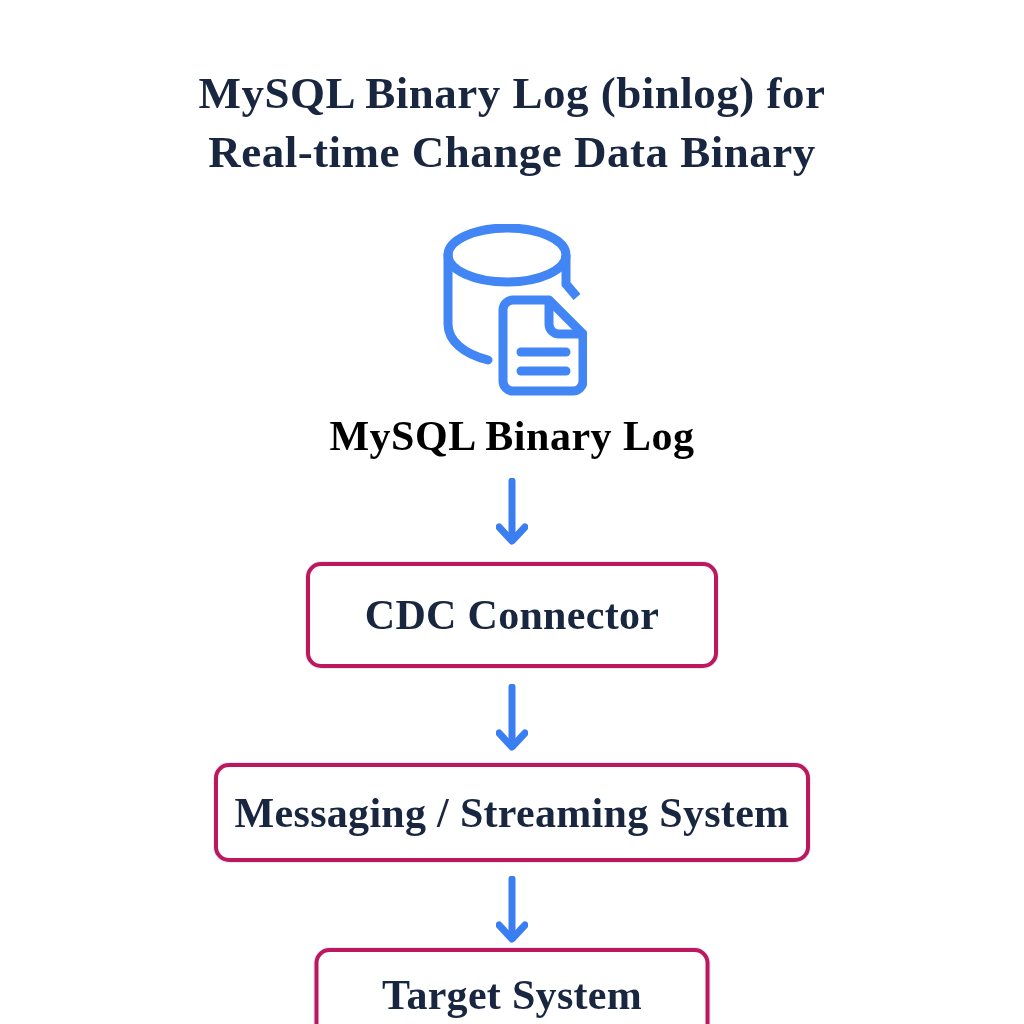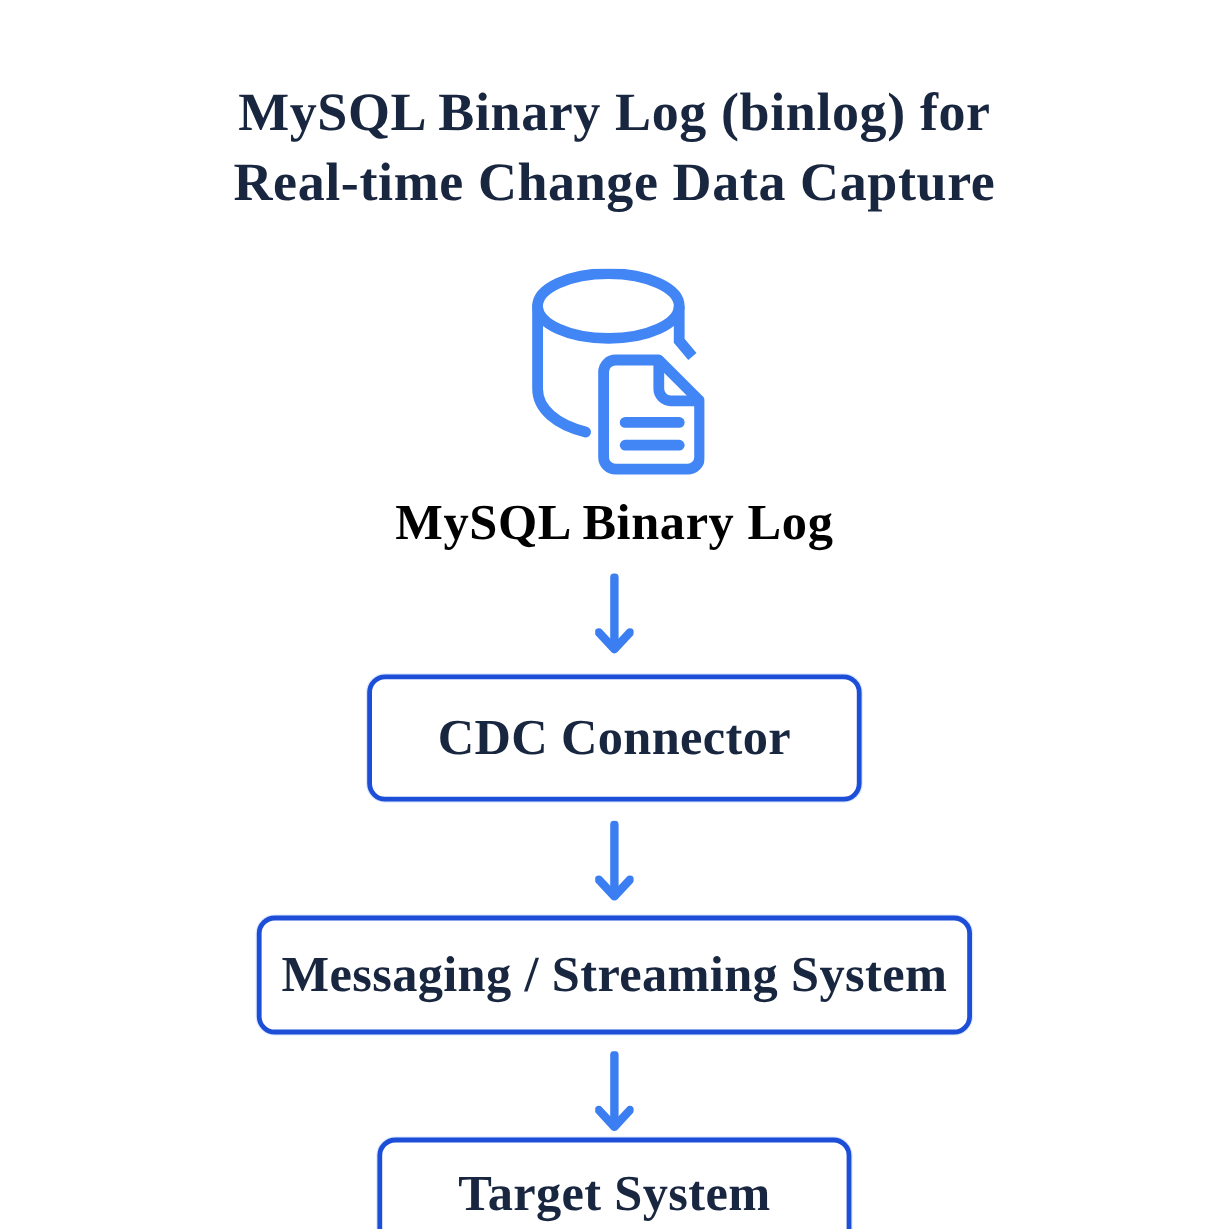--- a/index.html
+++ b/index.html
@@ -57,21 +57,21 @@
   }
   .arrow-1 { top: 438px; }
   .arrow-2 { top: 644px; }
   .arrow-3 { top: 836px; }
   .node {
     position: absolute;
     left: 50%;
     transform: translateX(-50%);
     box-sizing: border-box;
     background: #ffffff;
-    border: 4px solid #1d4ed8;
+    border: 4px solid #be185d;
     border-radius: 15px;
     display: flex;
     align-items: center;
     justify-content: center;
     font-size: 42px;
     font-weight: bold;
     letter-spacing: 0.3px;
     color: #18263f;
     box-shadow: 0 0 0 1px rgba(59, 126, 242, 0.18);
   }
@@ -83,21 +83,21 @@
     fill: none;
   }
 </style>
 </head>
 <body>
 
 <div class="canvas">
 
   <div class="title">
     <div>MySQL Binary Log (binlog) for</div>
-    <div>Real-time Change Data Capture</div>
+    <div>Real-time Change Data Binary</div>
   </div>
 
   <div class="icon-wrap">
     <svg width="150" height="180" viewBox="0 0 150 180">
 
       <ellipse class="blue-stroke" cx="70" cy="31" rx="59" ry="27" stroke-width="9"></ellipse>
       <path class="blue-stroke" d="M11,31 V100 C11,117 27,130 51,136" stroke-width="9" stroke-linecap="round"></path>
       <path class="blue-stroke" d="M129,31 V60 L140,73" stroke-width="9" stroke-linecap="butt" stroke-linejoin="miter"></path>
 
       <path d="M76,76 H112 L146,110 V157 A10,10 0 0 1 136,167 H76 A10,10 0 0 1 66,157 V86 A10,10 0 0 1 76,76 Z" fill="#ffffff" stroke="#4285f4" stroke-width="9" stroke-linejoin="round"></path>

